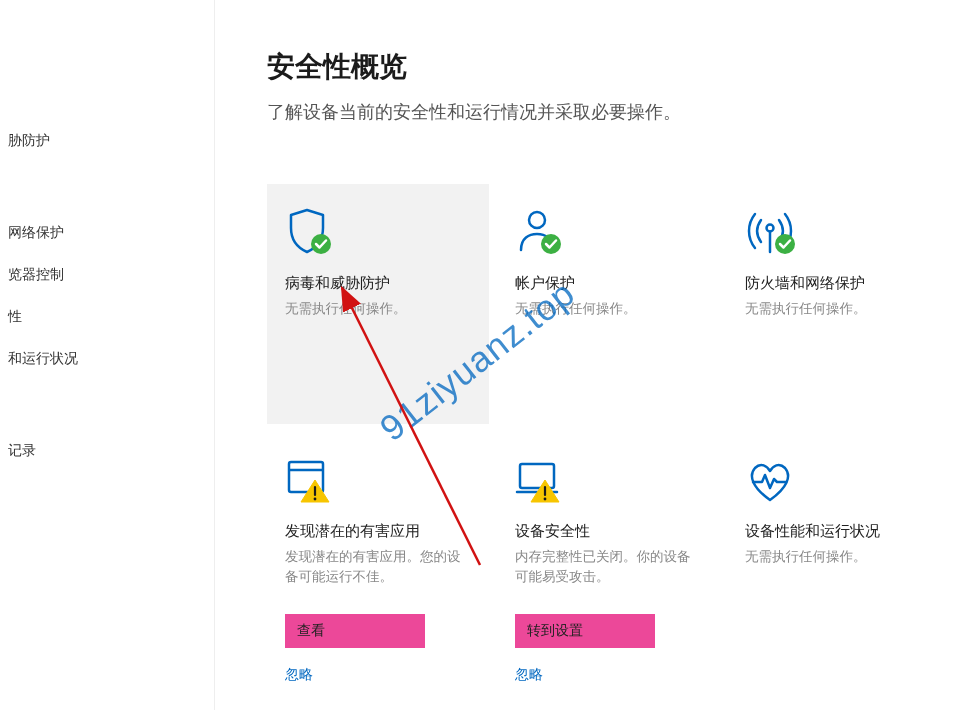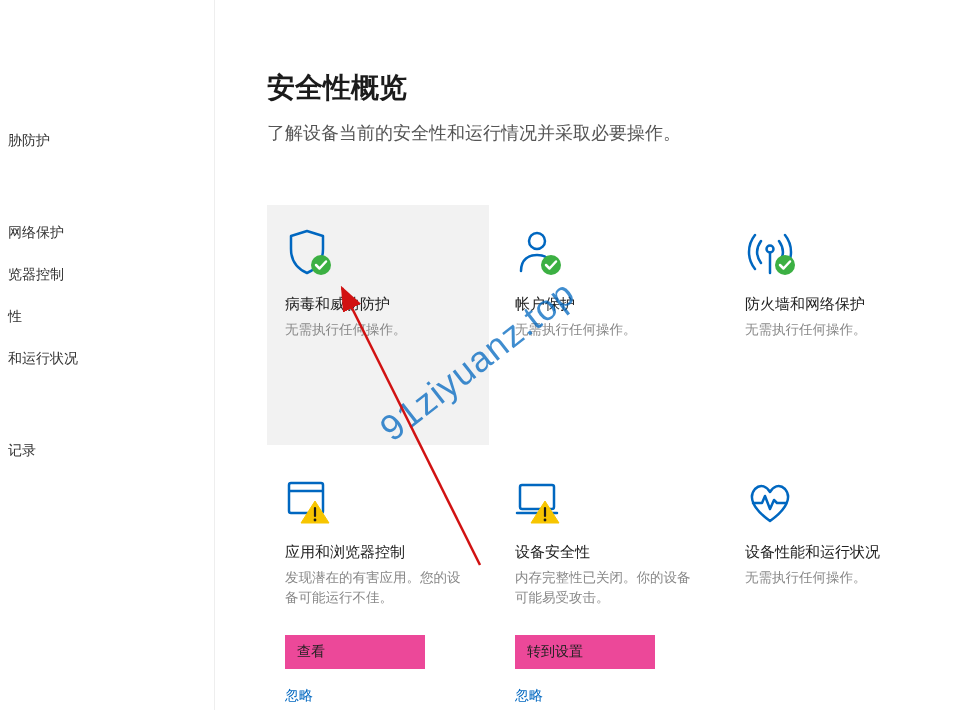--- a/index.html
+++ b/index.html
@@ -27,21 +27,20 @@
       cursor: pointer;
     }
     .main {
       flex: 1;
       padding: 48px 0 0 52px;
     }
     .page-title {
       font-size: 28px;
       font-weight: 600;
       margin-bottom: 14px;
-      margin-top: 21px;
     }
     .page-subtitle {
       font-size: 18px;
       color: #555;
       margin-bottom: 60px;
     }
     .cards {
       display: grid;
       grid-template-columns: 222px 222px 222px;
       grid-auto-rows: minmax(240px, auto);
@@ -187,21 +186,21 @@
       <div class="card">
         <div class="card-icon">
           <svg width="50" height="50" viewBox="0 0 50 50">
             <rect x="4" y="6" width="34" height="30" rx="2" fill="none" stroke="#0067c0" stroke-width="2.5"></rect>
             <line x1="4" y1="14" x2="38" y2="14" stroke="#0067c0" stroke-width="2.5"></line>
             <path d="M30 24 L44 46 H16 Z" fill="#f7c500" stroke="#f7c500"></path>
             <line x1="30" y1="31" x2="30" y2="39" stroke="#1b1b1b" stroke-width="2.2" stroke-linecap="round"></line>
             <circle cx="30" cy="43" r="1.4" fill="#1b1b1b"></circle>
           </svg>
         </div>
-        <div class="card-title">应用和浏览器控制</div>
+        <div class="card-title">发现潜在的有害应用</div>
         <div class="card-desc">发现潜在的有害应用。您的设备可能运行不佳。</div>
         <div class="card-actions">
           <button class="action-button">查看</button>
           <span class="link-button">忽略</span>
         </div>
       </div>
 
       <div class="card">
         <div class="card-icon">
           <svg width="50" height="50" viewBox="0 0 50 50">

